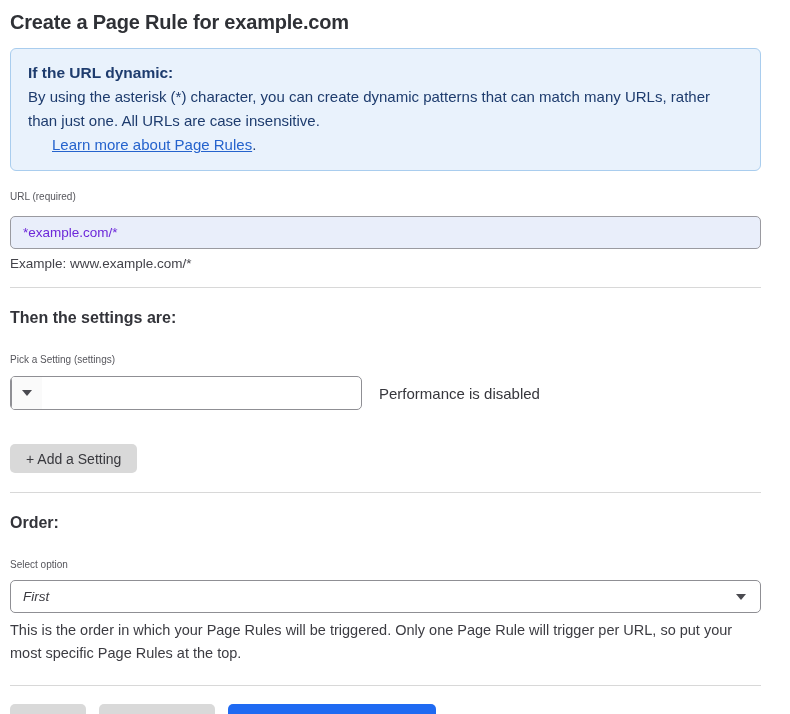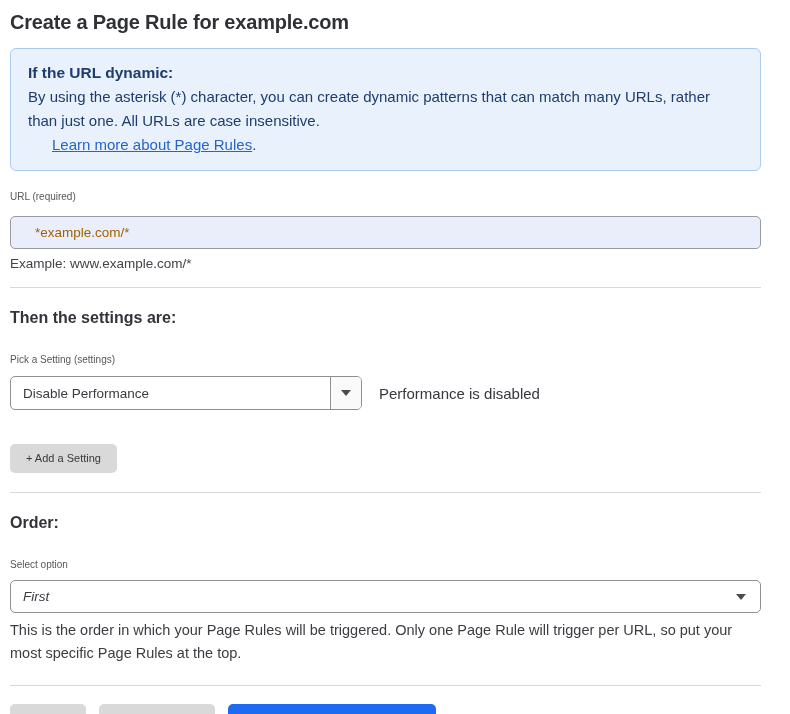--- a/index.html
+++ b/index.html
@@ -59,24 +59,24 @@
     line-height: 16px;
   }
   .url-input {
     display: block;
     width: 100%;
     height: 33px;
     margin-top: 11px;
     background: var(--input-bg, #e9eefa);
     border: 1px solid #9a9aa0;
     border-radius: 5px;
-    padding: 0 24px;
+    padding: 0 12px;
     font-family: "Liberation Sans", sans-serif;
     font-size: 13.5px;
-    color: #a16207;
+    color: #6d28d9;
     outline: none;
   }
   .example-text {
     margin-top: 7px;
     font-size: 13.5px;
     color: #43434a;
   }
   hr.divider {
     border: none;
     border-top: 1px solid #d8d8d8;
@@ -155,21 +155,21 @@
     background: #d9d9d9;
     color: #38383d;
   }
   .btn-blue {
     background: var(--accent-blue, #1f6af2);
     color: #ffffff;
   }
   .add-setting-btn {
     margin-top: 34px;
     height: 29px;
-    font-size: 11px;
+    font-size: 14px;
   }
   .order-select {
     margin-top: 7px;
     height: 33px;
     font-style: italic;
   }
   .order-select .plain-arrow-pad {
     display: flex;
     align-items: center;
     padding-right: 14px;
@@ -206,21 +206,20 @@
   <div class="example-text">Example: www.example.com/*</div>
 
   <hr class="divider divider-1">
 
   <h2 class="section-heading">Then the settings are:</h2>
 
   <label class="field-label label-gap">Pick a Setting (settings)</label>
 
   <div class="setting-row">
     <div class="select-control setting-select">
-      <span class="select-value">Disable Performance</span>
       <span class="select-arrow-box">
         <span class="caret"></span>
       </span>
     </div>
     <div class="status-text">Performance is disabled</div>
   </div>
 
   <button class="btn btn-gray add-setting-btn">+ Add a Setting</button>
 
   <hr class="divider divider-2">

